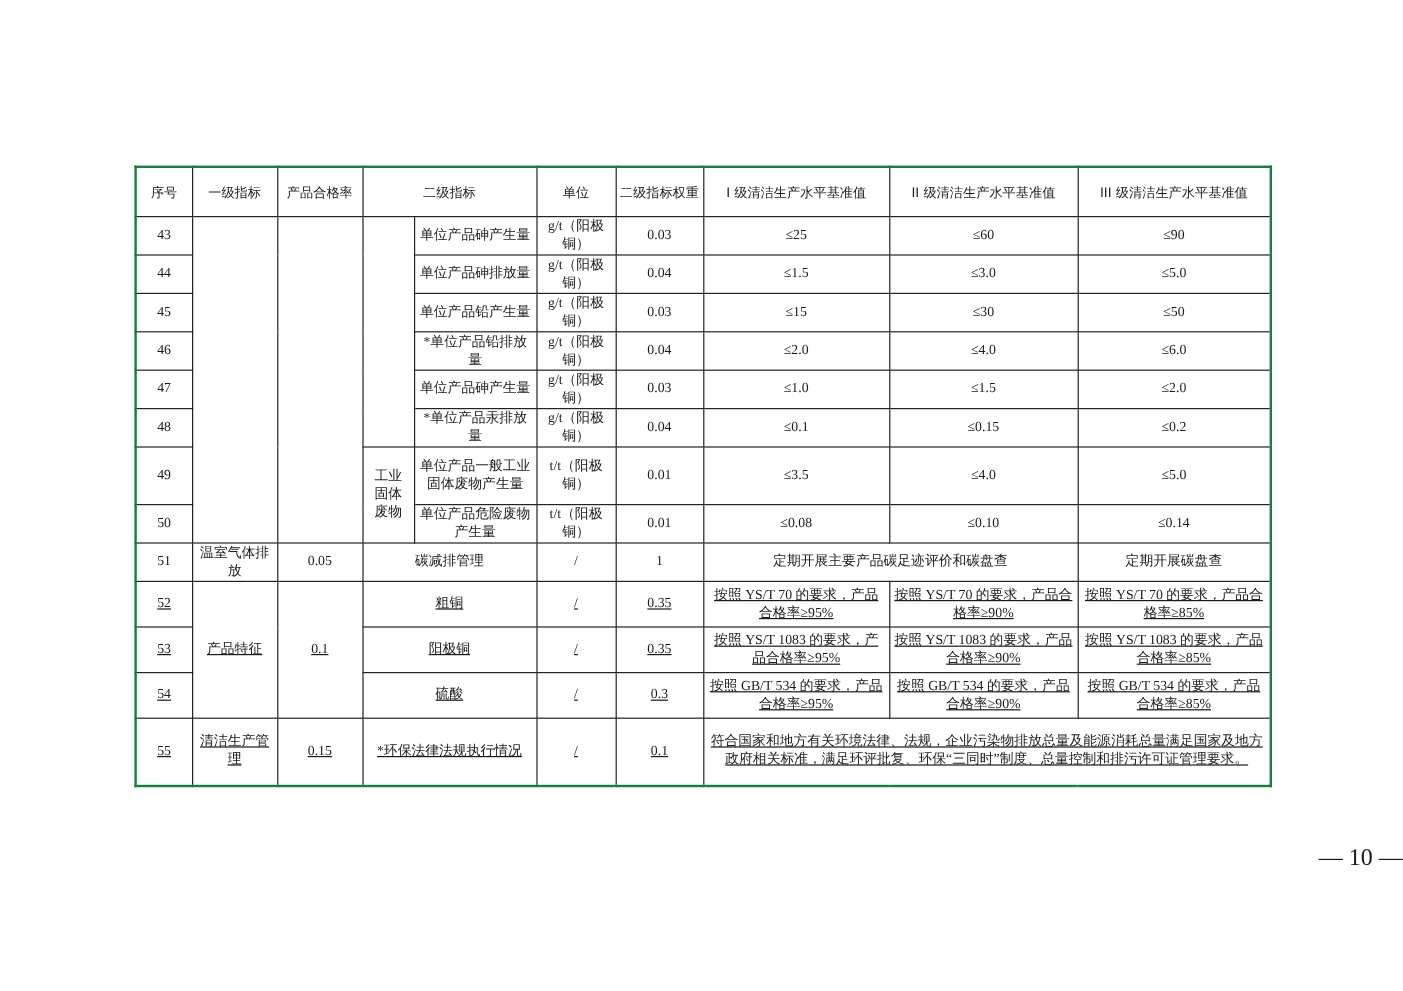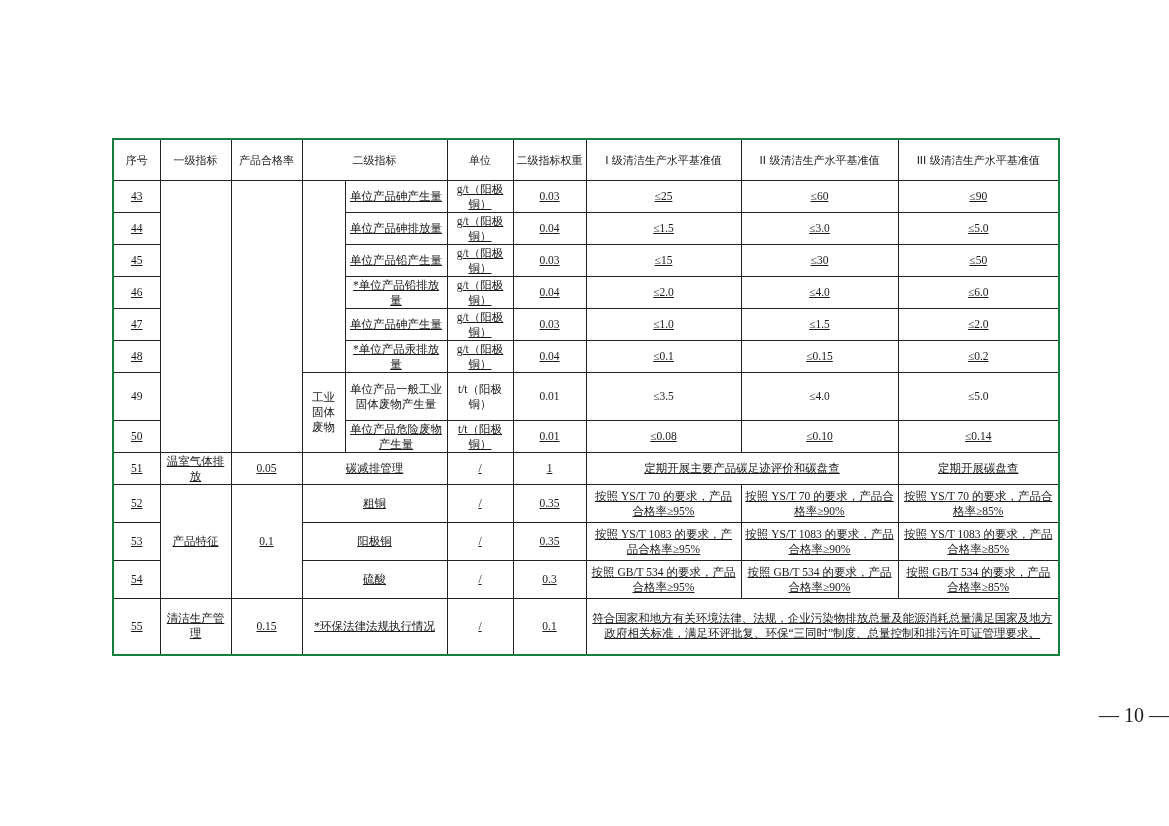--- a/index.html
+++ b/index.html
@@ -4,21 +4,21 @@
 <style>
   html, body { margin:0; padding:0; background:#ffffff; }
   body { width:1169px; height:826px; position:relative; overflow:hidden;
          font-family:"Liberation Serif","DejaVu Serif",serif; color:#1a1a1a; }
   #tbl { position:absolute; left:112px; top:138px; width:946px;
          border-collapse:collapse; table-layout:fixed; font-size:11.5px; }
   #tbl td, #tbl th { border:1px solid #222; text-align:center; vertical-align:middle;
          padding:0 3px; line-height:15px; font-weight:normal; overflow:hidden; }
   #tbl th { font-family:"DejaVu Sans","Liberation Sans",sans-serif; font-size:11px; height:40px; }
   #tbl { border:2px solid #15803d; }
-  .h33 { height:32px;text-decoration:underline; }
+  .h33 { height:32px; }
   .h48 { height:48px; }
   .h40 { height:38px;text-decoration:underline; }
   .h56 { height:56px;text-decoration:underline; }
   .left { text-align:left; }
   #page-num { position:absolute; left:0; width:1169px; top:704px; text-align:right;
          font-size:20px; }
 </style>
 </head>
 <body>
 

